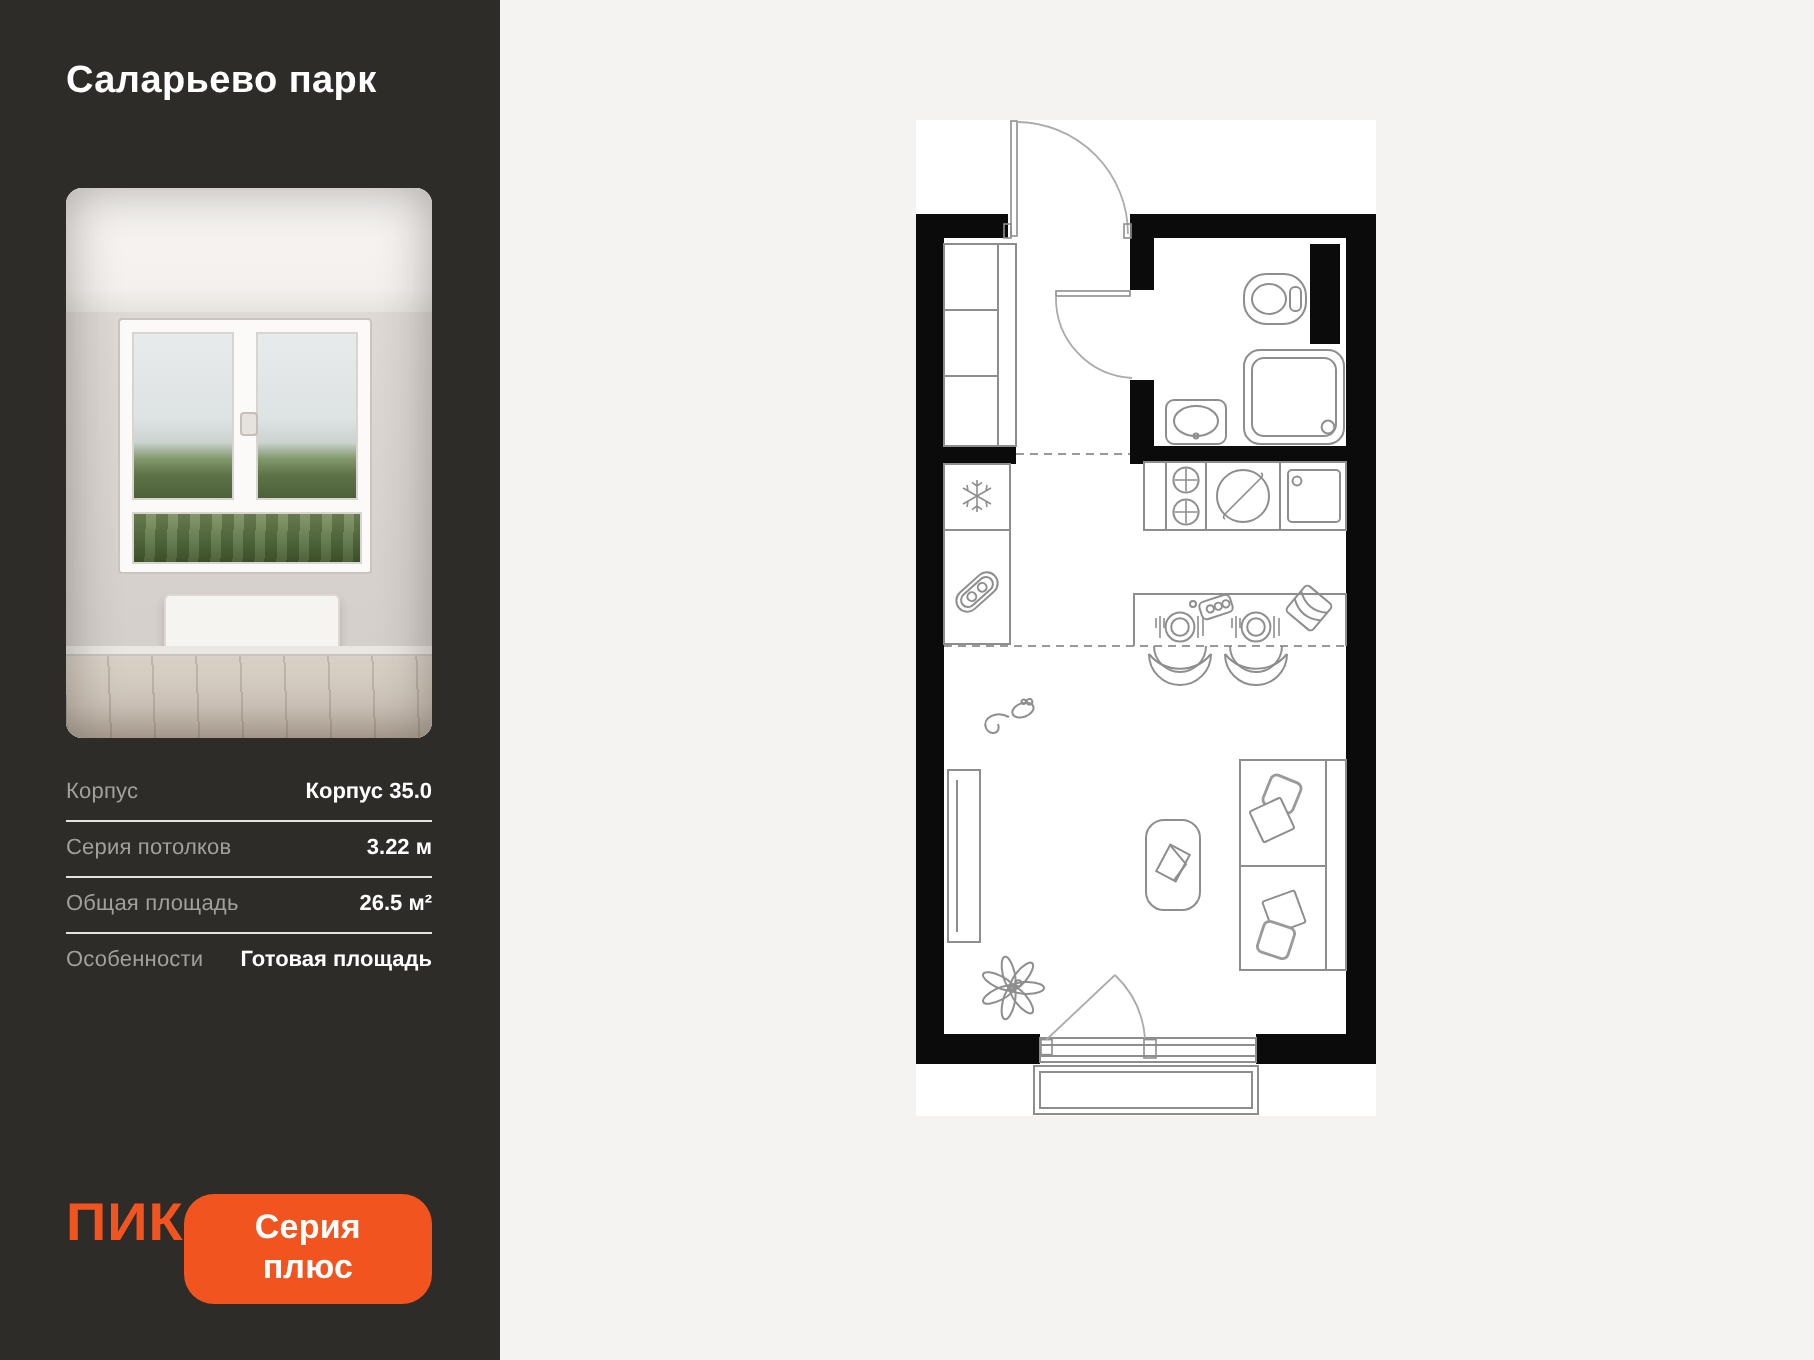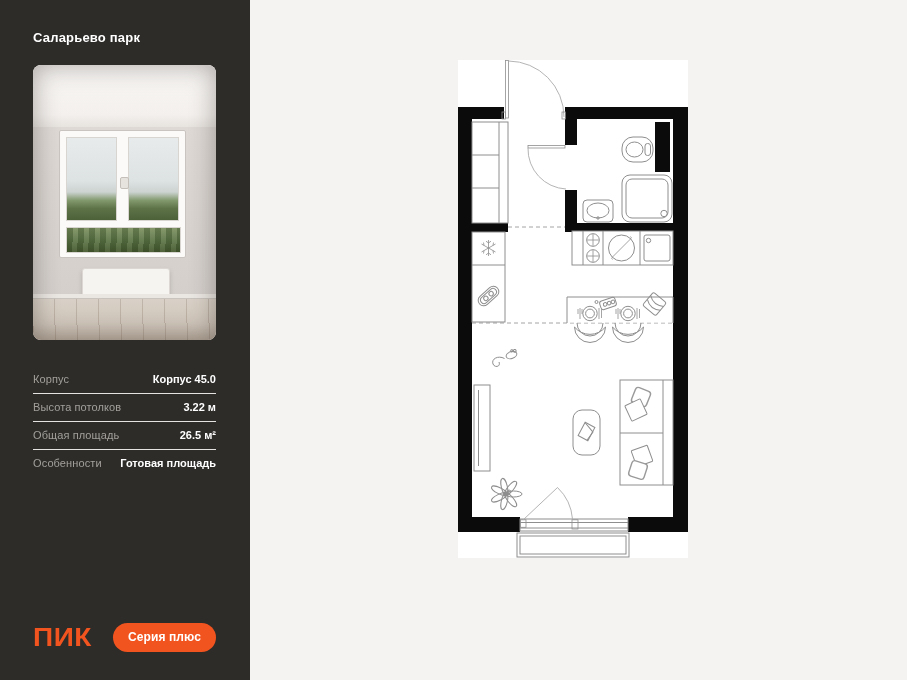--- a/index.html
+++ b/index.html
@@ -8,21 +8,21 @@
     font-family:"Liberation Sans", sans-serif;
     background:#F4F3F1;display:flex;
   }
   
   .sidebar{
     width:250px;height:680px;background:#2D2C29;color:#fff;
     box-sizing:border-box;padding:30px 34px 28px 33px;
     display:flex;flex-direction:column;flex-shrink:0;
   }
   .title{
-    font-size:13px;font-weight:bold;letter-spacing:.2px;margin:0 0 19px 0;line-height:1.2;
+    font-size:19px;font-weight:bold;letter-spacing:.2px;margin:0 0 41px 0;line-height:1.2;
   }
   
   .photo{
     position:relative;width:183px;height:275px;border-radius:8px;overflow:hidden;
     background:#d8d3cf;flex-shrink:0;
   }
   .ph-ceiling{position:absolute;left:0;top:0;width:100%;height:62px;background:linear-gradient(180deg,#f9f7f5 0%,#f3f0ed 80%,#e7e3df 100%);}
   .ph-wall{position:absolute;left:0;top:62px;width:100%;height:172px;background:linear-gradient(180deg,#ded9d5,#d4cfcb);}
   .ph-window{position:absolute;left:26px;top:65px;width:127px;height:128px;background:#fbfaf8;border:1px solid #c9c4bf;box-sizing:border-box;border-radius:2px;}
   .pane{position:absolute;top:6px;width:51px;height:84px;border:1px solid #d8d4cf;box-sizing:border-box;
@@ -35,35 +35,35 @@
       repeating-linear-gradient(92deg, rgba(30,48,20,.25) 0 6px, rgba(255,255,255,.06) 6px 11px),
       linear-gradient(180deg,#7e9262 0%,#5d7547 55%,#46592f 100%);}
   .ph-radiator{position:absolute;left:49px;top:203px;width:86px;height:27px;background:#f6f4f1;border:1px solid #dcd7d2;border-radius:3px;box-shadow:0 3px 4px rgba(90,80,70,.25);}
   .ph-base{position:absolute;left:0;top:229px;width:100%;height:4px;background:#eae6e1;border-bottom:1px solid #c9c4be;}
   .ph-floor{position:absolute;left:0;bottom:0;width:100%;height:41px;
     background:
       repeating-linear-gradient(88deg, rgba(120,100,85,.25) 0 1px, rgba(255,255,255,0) 1px 22px),
       linear-gradient(180deg,#d9d1c7 0%,#cfc5ba 60%,#bfb2a4 100%);}
   .ph-vignette{position:absolute;inset:0;box-shadow:inset 0 0 26px rgba(40,32,25,.38);border-radius:8px;pointer-events:none;}
   
-  .specs{margin-top:26px;}
+  .specs{margin-top:14px;}
   .spec-row{
     display:flex;justify-content:space-between;align-items:baseline;
     padding:7px 0 8px 0;border-bottom:1px solid rgba(244,243,241,.92);
   }
   .spec-row:last-child{border-bottom:none;}
   .spec-label{font-size:11px;color:#A3A09B;letter-spacing:.1px;}
   .spec-value{font-size:11px;font-weight:bold;color:#fff;text-align:right;}
   
   .side-footer{margin-top:auto;display:flex;justify-content:space-between;}
   .pik-logo{font-size:28px;font-weight:800;color:#F2541F;letter-spacing:.5px;line-height:1;transform:scaleY(.95);}
   .series-badge{
     background:#F2541F;color:#fff;border:none;cursor:pointer;
     font-family:"Liberation Sans", sans-serif;
-    font-size:12px;font-weight:bold;letter-spacing:.1px;
+    font-size:17px;font-weight:bold;letter-spacing:.1px;
     padding:7px 15px 8px 15px;border-radius:15px;
   }
   
   .main{position:relative;flex:1;background:#F4F3F1;}
   .plan{position:absolute;left:208px;top:60px;width:230px;height:498px;background:#fff;}
   .plan svg{display:block;width:230px;height:498px;}
   .wall{fill:#0B0B0B;stroke:none;}
   .fx{stroke:#8E8E8E;stroke-width:1;fill:#fff;}
   .fxn{stroke:#8E8E8E;stroke-width:1;fill:none;}
   .fxt{stroke:#9A9A9A;stroke-width:1.4;fill:#fff;}
@@ -88,24 +88,24 @@
     </div>
     <div class="ph-radiator"></div>
     <div class="ph-base"></div>
     <div class="ph-floor"></div>
     <div class="ph-vignette"></div>
   </div>
 
   <div class="specs">
     <div class="spec-row">
       <span class="spec-label">Корпус</span>
-      <span class="spec-value">Корпус 45.0</span>
+      <span class="spec-value">Корпус 35.0</span>
     </div>
     <div class="spec-row">
-      <span class="spec-label">Высота потолков</span>
+      <span class="spec-label">Серия потолков</span>
       <span class="spec-value">3.22 м</span>
     </div>
     <div class="spec-row">
       <span class="spec-label">Общая площадь</span>
       <span class="spec-value">26.5 м²</span>
     </div>
     <div class="spec-row">
       <span class="spec-label">Особенности</span>
       <span class="spec-value">Готовая площадь</span>
     </div>

